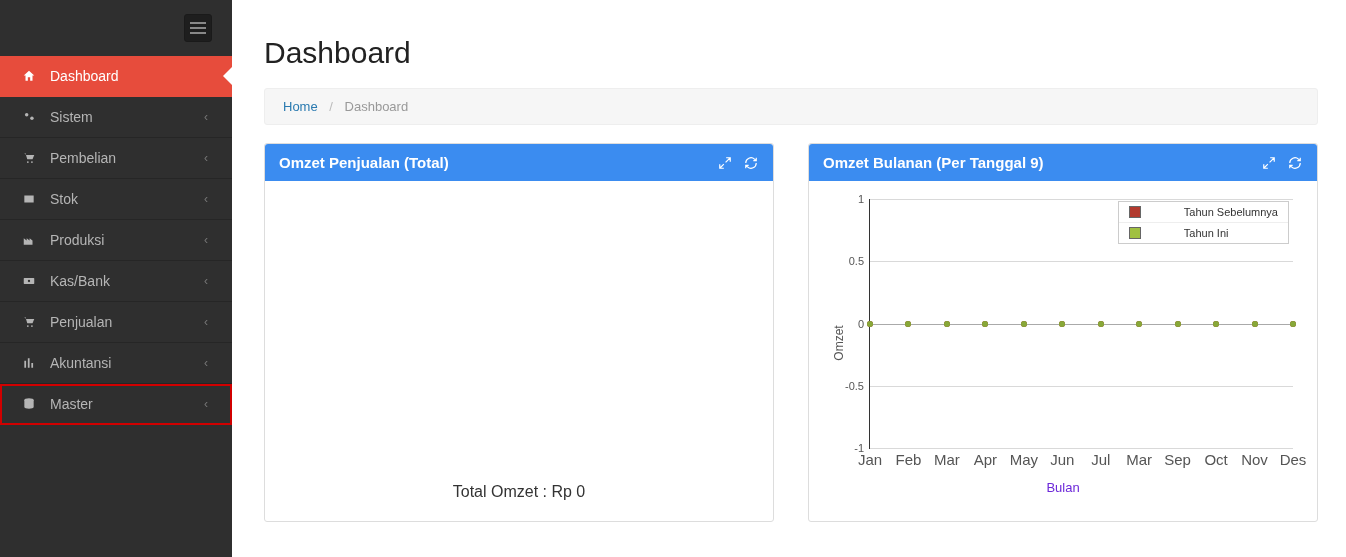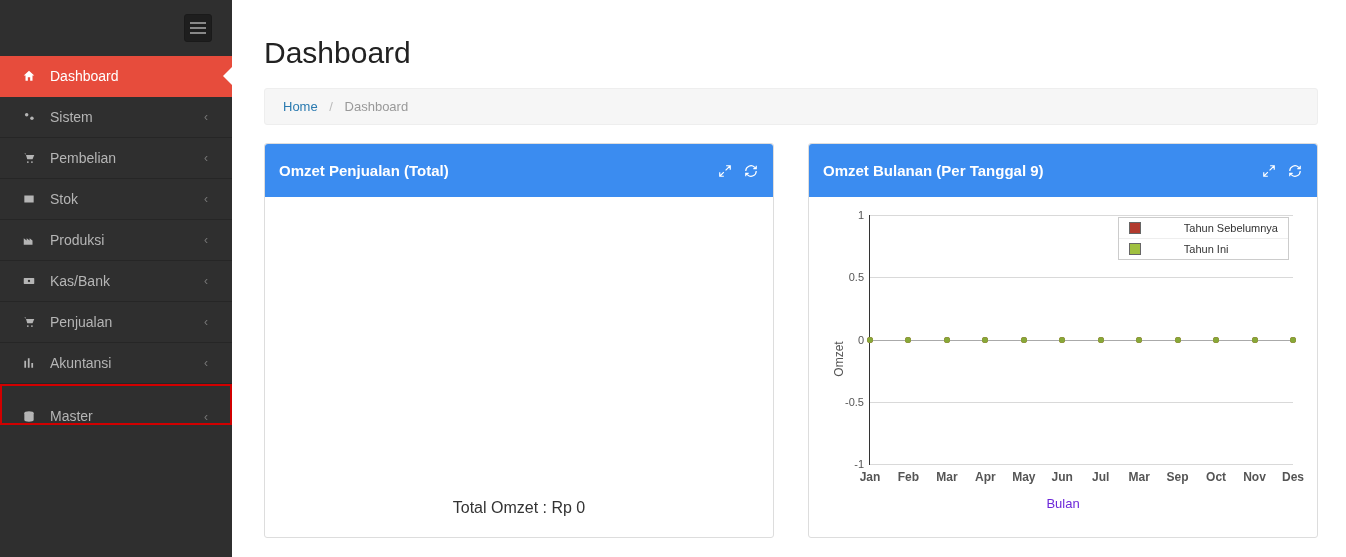--- a/index.html
+++ b/index.html
@@ -13,52 +13,52 @@
     .burger svg { width: 16px; height: 12px; }
 
     .nav { list-style: none; }
     .nav-item { position: relative; height: 41px; display: flex; align-items: center; padding: 0 24px 0 20px; color: #b5b5b5; border-bottom: 1px solid #262626; cursor: pointer; }
     .nav-item.active { background: #e74c3c; color: #fff; border-bottom-color: #e74c3c; }
     .nav-item.active::after { content: ""; position: absolute; right: -1px; top: 50%; margin-top: -10px; border: 10px solid transparent; border-right-color: #fff; }
     .nav-item .nav-icon { width: 18px; display: inline-flex; justify-content: center; margin-right: 12px; color: inherit; }
     .nav-item .nav-label { flex: 1; font-size: 14px; }
     .nav-item .chev { font-size: 12px; color: #777; }
 
-    .nav-item.hl { outline: 2px solid #d10000; outline-offset: -2px; align-items: flex-end; }
+    .nav-item.hl { outline: 2px solid #d10000; outline-offset: -2px; }
 
     
     .main { flex: 1; padding: 20px 28px 10px 32px; }
     .page-title { font-size: 30px; font-weight: 400; color: #222; margin-top: 16px; margin-bottom: 18px; }
 
     .breadcrumb { background: #f6f6f6; border: 1px solid #eee; border-radius: 3px; padding: 10px 18px; font-size: 13px; margin-bottom: 18px; }
     .breadcrumb a { color: #2a7ab0; text-decoration: none; }
     .breadcrumb .sep { color: #bbb; margin: 0 8px; }
     .breadcrumb .cur { color: #999; }
 
     .row { display: flex; gap: 34px; }
     .panel { flex: 1; border: 1px solid #ddd; border-radius: 3px; background: #fff; }
-    .panel-header { background: #3b8cf0; color: #fff; padding: 18px 14px; display: flex; align-items: center; border-top-left-radius: 3px; border-top-right-radius: 3px; }
+    .panel-header { background: #3b8cf0; color: #fff; padding: 10px 14px; display: flex; align-items: center; border-top-left-radius: 3px; border-top-right-radius: 3px; }
     .panel-header .panel-title { flex: 1; font-size: 15px; font-weight: 600; }
     .panel-header .tools { display: flex; gap: 10px; }
     .tool { width: 16px; height: 16px; display: inline-flex; align-items: center; justify-content: center; cursor: pointer; }
     .panel-body { padding: 12px 14px 14px; }
     .panel-body.tall { height: 340px; display: flex; flex-direction: column; justify-content: flex-end; }
 
     .total-line { text-align: center; font-size: 16px; color: #333; padding-bottom: 6px; }
 
     
     .chart-wrap { position: relative; height: 300px; padding-left: 46px; padding-bottom: 44px; padding-right: 10px; padding-top: 6px; }
     .ylabel { position: absolute; left: 2px; top: 50%; transform: translate(-4px,-50%) rotate(-90deg); transform-origin: center; font-size: 12px; color: #555; }
     .xlabel { position: absolute; bottom: -2px; left: 50%; transform: translateX(-50%); font-size: 13px; color: #6d28d9; }
 
     .plot { position: relative; width: 100%; height: 100%; border-left: 1px solid #333; border-bottom: 1px solid #333; }
     .gridline { position: absolute; left: 0; right: 0; border-top: 1px solid #d9d9d9; }
     .zero-line { border-top: 1px solid #aaa; }
     .ytick { position: absolute; left: -36px; font-size: 11px; color: #555; transform: translateY(-50%); width: 30px; text-align: right; }
-    .xtick { position: absolute; bottom: -20px; font-size: 12px; color: #555; transform: translateX(-50%); white-space: nowrap; font-weight: bold; }
+    .xtick { position: absolute; bottom: -20px; font-size: 15px; color: #555; transform: translateX(-50%); white-space: nowrap; }
 
     .legend { position: absolute; top: 2px; right: 4px; border: 1px solid #ccc; background: #fff; font-size: 11px; z-index: 3; }
     .legend-row { display: flex; align-items: center; padding: 4px 10px; border-bottom: 1px solid #eee; gap: 35px; }
     .legend-row:last-child { border-bottom: none; }
     .swatch { width: 12px; height: 12px; margin-right: 8px; border: 1px solid #666; }
     .sw1 { background: #b23a2e; }
     .sw2 { background: #a0c040; }
 
     .dot { position: absolute; width: 6px; height: 6px; border-radius: 50%; transform: translate(-50%, -50%); }
     .d1 { background: #8e2e22; z-index:1; }

